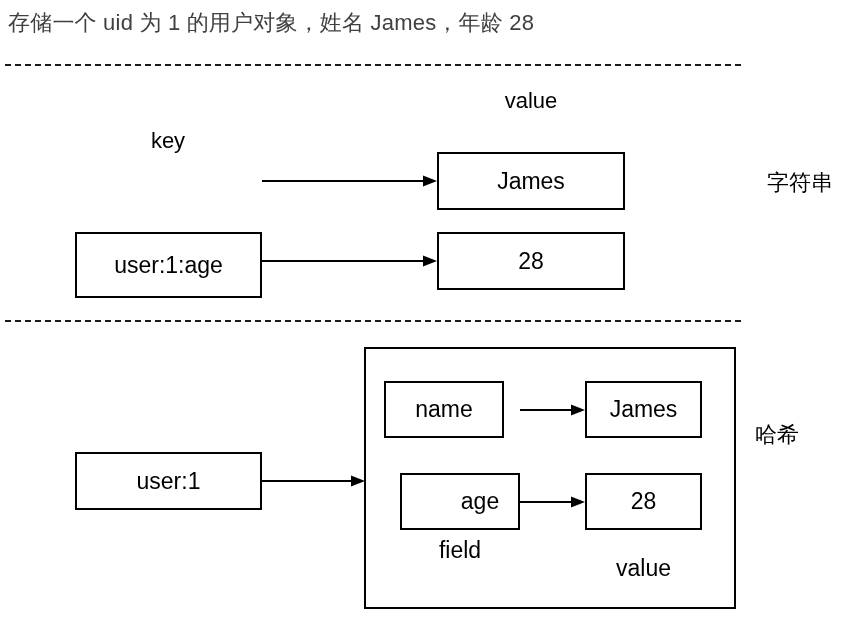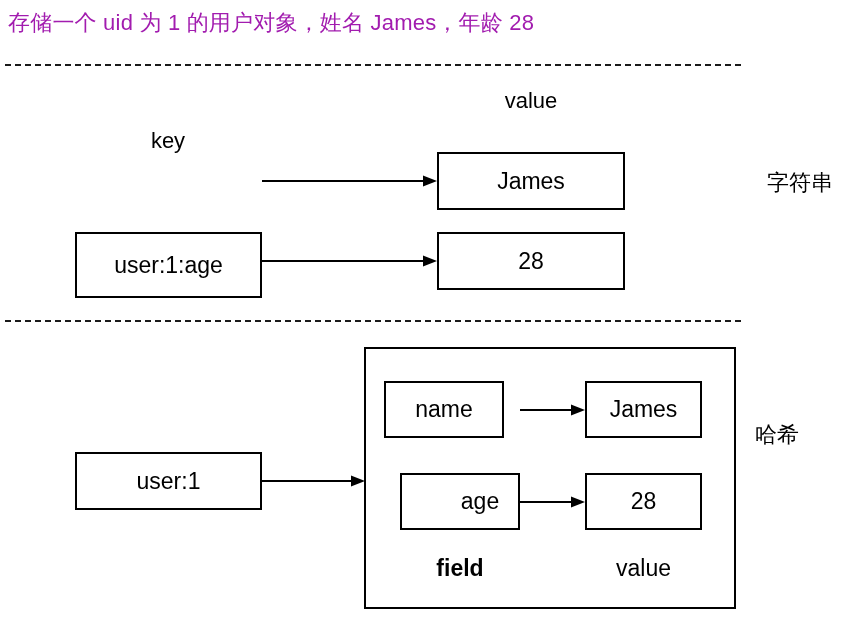--- a/index.html
+++ b/index.html
@@ -20,21 +20,21 @@
   }
   .abs { position: absolute; }
 
   .title {
     left: 8px;
     top: 8px;
     font-size: 22px;
     line-height: 30px;
     letter-spacing: 0.2px;
     white-space: nowrap;
-    color: #a21caf;
+    color: #404040;
   }
 
   .divider {
     left: 5px;
     height: 0;
     width: 736px;
     border-top: 2px dashed #1a1a1a;
   }
   #divider-1 { top: 64px; }
   #divider-2 { top: 320px; }
@@ -86,21 +86,21 @@
   #field-age-box  { left: 400px; top: 473px; width: 120px; height: 57px; padding-left: 40px; }
   #hval-name-box  { left: 585px; top: 381px; width: 117px; height: 57px; }
   #hval-age-box   { left: 585px; top: 473px; width: 117px; height: 57px; }
 
   .inner-header {
     font-size: 23px;
     line-height: 26px;
     text-align: center;
     white-space: nowrap;
   }
-  #inner-header-field { left: 400px; top: 555px; width: 120px; font-weight: bold; }
+  #inner-header-field { left: 400px; top: 537px; width: 120px; }
   #inner-header-value { left: 585px; top: 555px; width: 117px; }
 
   
   .type-label {
     font-size: 22px;
     line-height: 26px;
     white-space: nowrap;
   }
   #type-string { left: 767px; top: 170px; }
   #type-hash   { left: 755px; top: 422px; font-family: Liberation Serif, serif; }

